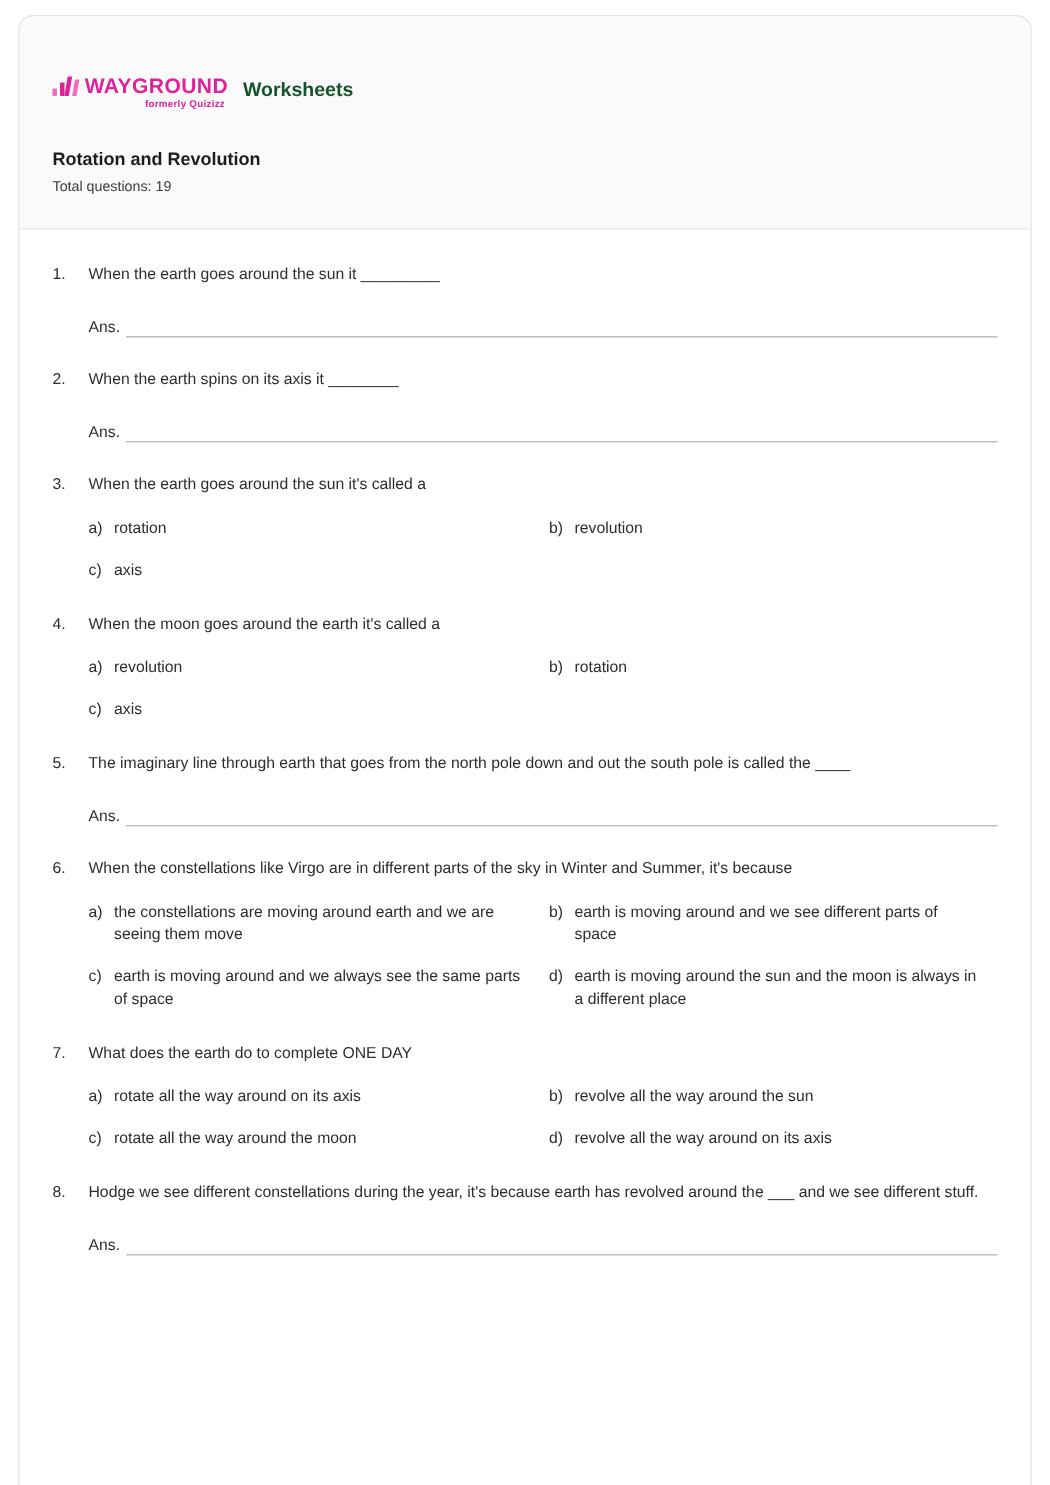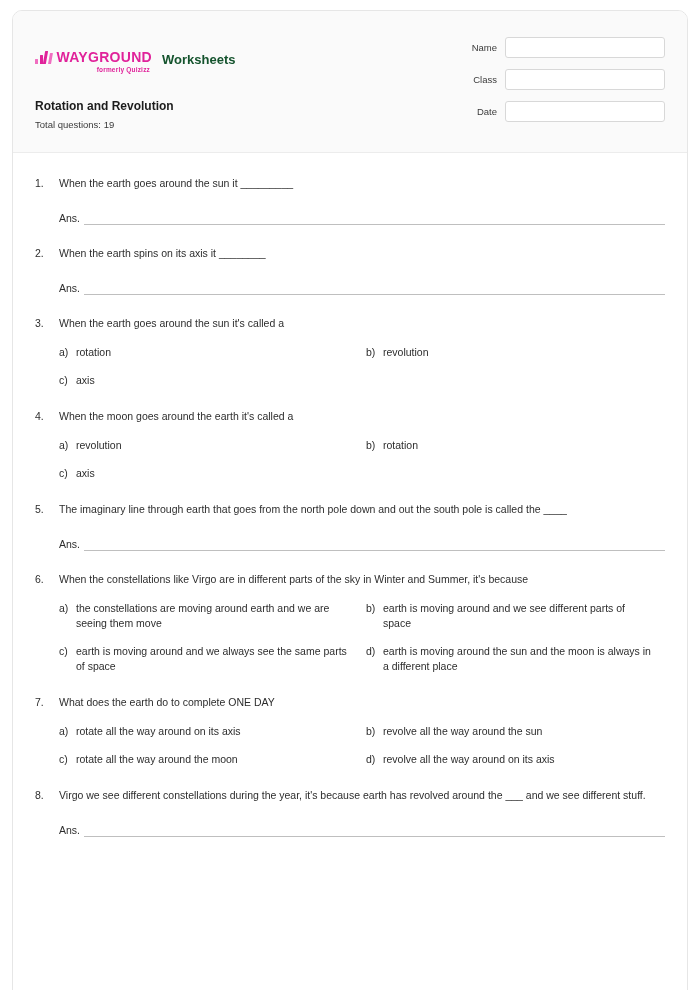--- a/index.html
+++ b/index.html
@@ -237,34 +237,20 @@
         <span class="brand-sub">formerly Quizizz</span>
       </div>
       <div class="worksheets-title">Worksheets</div>
     </div>
 
     <div class="meta-list">
       <div class="meta-title">Rotation and Revolution</div>
       <div class="meta-line">Total questions: 19</div>
     </div>
 
-    <div class="form-fields">
-      <div class="field-row">
-        <span class="field-label">Name</span>
-        <input class="field-input" type="text" placeholder="" style="">
-      </div>
-      <div class="field-row">
-        <span class="field-label">Class</span>
-        <input class="field-input" type="text" placeholder="" style="">
-      </div>
-      <div class="field-row">
-        <span class="field-label">Date</span>
-        <input class="field-input" type="text" placeholder="" style="">
-      </div>
-    </div>
   </div>
 
   <div class="questions" id="questions-container">
       <div class="question">
         <div class="q-head">
           <div class="q-num">1.</div>
           <div class="q-text">When the earth goes around the sun it _________</div>
         </div>
         <div class="ans-row">
           <span class="ans-label">Ans.</span>
@@ -375,21 +361,21 @@
           </div>
           <div class="option">
             <span class="opt-key">d)</span>
             <span class="opt-text">revolve all the way around on its axis</span>
           </div>
         </div>
       </div>
       <div class="question">
         <div class="q-head">
           <div class="q-num">8.</div>
-          <div class="q-text">Virgo we see different constellations during the year, it's because earth has revolved around the ___ and we see different stuff.</div>
+          <div class="q-text">Hodge we see different constellations during the year, it's because earth has revolved around the ___ and we see different stuff.</div>
         </div>
         <div class="ans-row">
           <span class="ans-label">Ans.</span>
           <span class="ans-line"></span>
         </div>
       </div>
     </div>
 
 </div>
 

